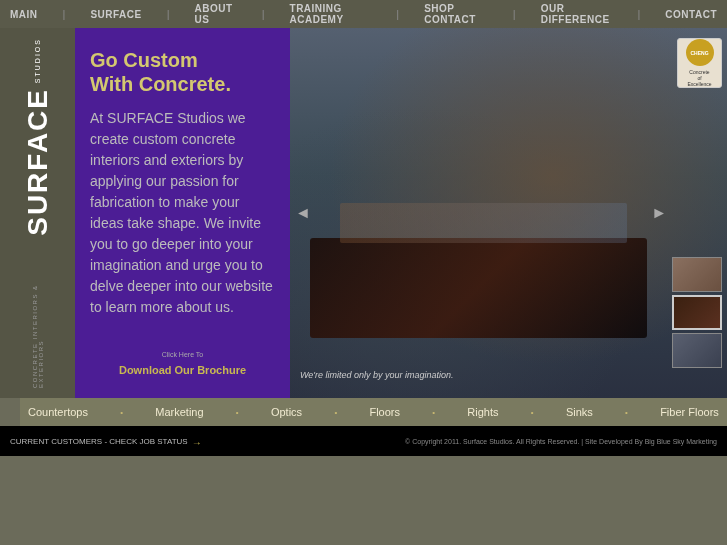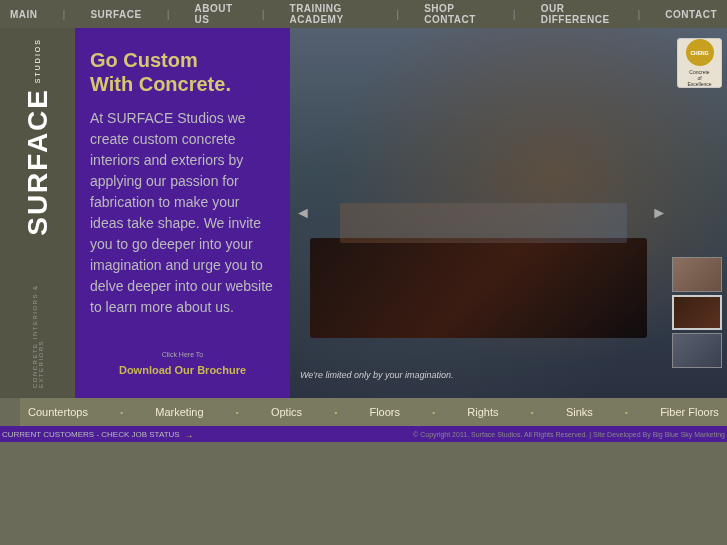--- a/index.html
+++ b/index.html
@@ -250,26 +250,26 @@
       cursor: pointer;
       padding: 0 8px;
     }
     .bottom-bullet {
       color: #c8b870;
       font-size: 8px;
     }
 
     
     #footer {
-      background: #4c1d95;
-      height: 16px;
+      background: #000000;
+      height: 30px;
       display: flex;
       align-items: center;
       justify-content: space-between;
-      padding: 0 2px;
+      padding: 0 10px;
     }
     .footer-left {
       color: #bbb;
       font-size: 8px;
       cursor: pointer;
       display: flex;
       align-items: center;
       gap: 4px;
     }
     .footer-arrow {

